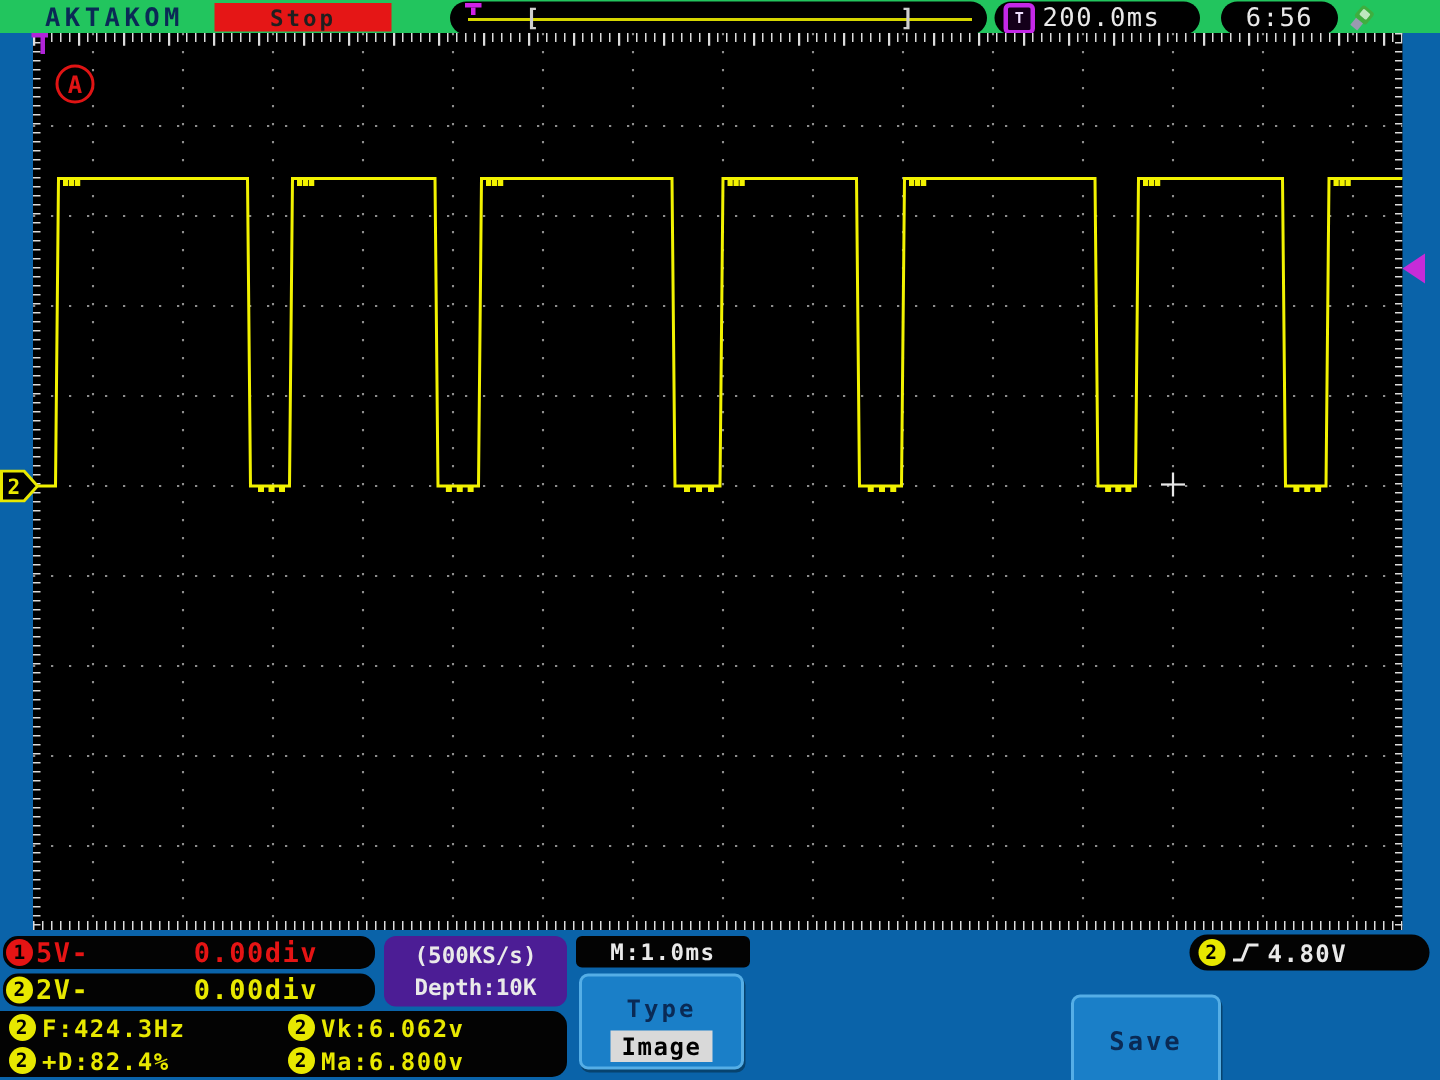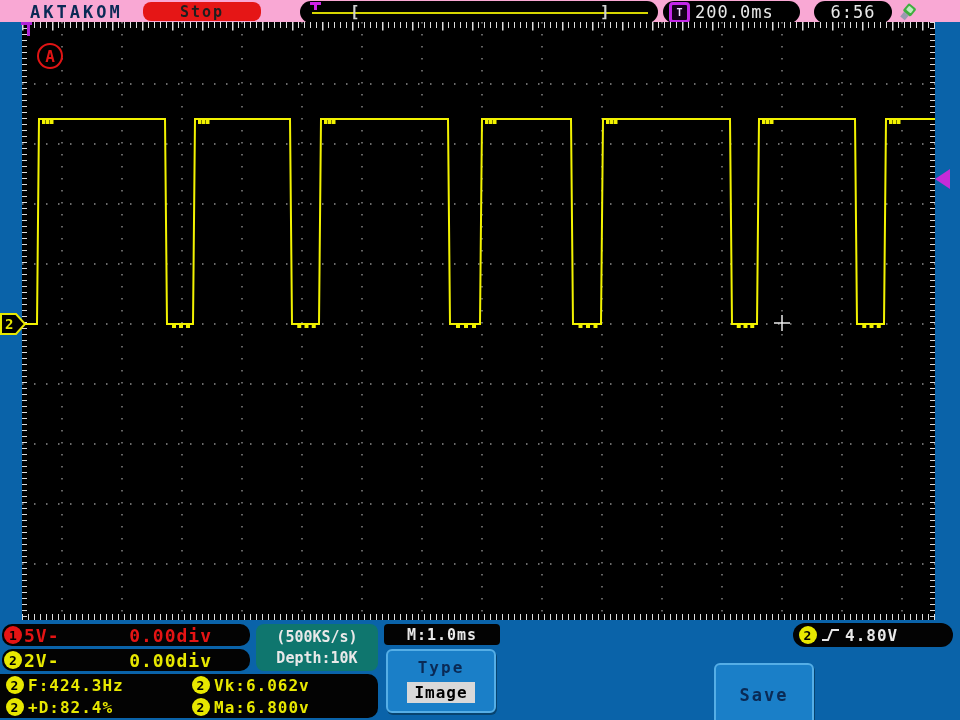--- a/index.html
+++ b/index.html
@@ -1,22 +1,22 @@
 <!DOCTYPE html>
 <html><head>
 <meta charset="utf-8">
 <style>
   html,body{margin:0;padding:0;}
   body{width:960px;height:720px;position:relative;background:#0a63a9;overflow:hidden;
        font-family:"DejaVu Sans Mono","Liberation Mono",monospace;}
   .abs{position:absolute;}
   
-  .topbar{left:0;top:0;width:960px;height:22px;background:#f9a8d4;}
+  .topbar{left:0;top:0;width:960px;height:22px;background:#22c55e;}
   .brand{left:30px;top:2px;font-size:17px;font-weight:bold;letter-spacing:3px;color:#0a2a55;}
-  .stop-pill{left:143px;top:2px;width:118px;height:19px;background:#e51616;border-radius:8px;
+  .stop-pill{left:143px;top:2px;width:118px;height:19px;background:#e51616;border-radius:0;
              display:flex;align-items:center;justify-content:center;
              color:#1f1f1f;font-size:15px;font-weight:bold;letter-spacing:2px;}
   .pill{background:#000;border-radius:11px;display:flex;align-items:center;color:#e9e9e9;}
   .rec-pill{left:300px;top:1px;width:358px;height:22px;}
   .rec-line{position:absolute;left:12px;right:10px;top:11px;height:2px;background:#d6d600;}
   .rec-bracket{position:absolute;top:1px;color:#cfcfcf;font-size:16px;font-weight:bold;}
   .rec-br-l{left:50px;} .rec-br-r{left:300px;}
   .rec-trig{position:absolute;left:10px;top:1px;}
   .t-pill{left:663px;top:1px;width:137px;height:22px;padding-left:6px;box-sizing:border-box;}
   .t-icon{width:15px;height:15px;border:3px solid #c428e8;border-radius:4px;background:#14001a;
@@ -33,36 +33,36 @@
               border-bottom:10px solid transparent;border-right:15px solid #c62bd8;}
   
   .chbox{left:2px;width:248px;height:22px;background:#030303;border-radius:10px;
          display:flex;align-items:center;padding:0 38px 0 2px;box-sizing:border-box;justify-content:space-between;}
   .ch1box{top:624px;color:#e51414;} .ch2box{top:649px;color:#e8e800;}
   .chtxt{font-size:18px;font-weight:bold;letter-spacing:1px;}
   .circ{width:18px;height:18px;border-radius:50%;color:#000;font-size:13px;font-weight:bold;
         display:flex;align-items:center;justify-content:center;flex:none;}
   .circ-red{background:#e51414;} .circ-yel{background:#e8e800;}
   .chleft{display:flex;align-items:center;gap:2px;}
-  .acqbox{left:256px;top:624px;width:122px;height:47px;background:#0f766e;border-radius:8px;
+  .acqbox{left:256px;top:624px;width:122px;height:47px;background:#4c1d95;border-radius:8px;
           color:#e9e9e9;font-size:15px;font-weight:bold;display:flex;flex-direction:column;
           align-items:center;justify-content:center;gap:3px;}
   .mbox{left:384px;top:624px;width:116px;height:21px;background:#030303;border-radius:4px;
         color:#e9e9e9;font-size:15px;font-weight:bold;display:flex;align-items:center;justify-content:center;letter-spacing:1px;}
   .trigbox{left:793px;top:623px;width:160px;height:24px;background:#030303;border-radius:12px;
            display:flex;align-items:center;gap:4px;padding-left:6px;box-sizing:border-box;
            color:#e9e9e9;font-size:16px;font-weight:bold;letter-spacing:1px;}
   .measbox{left:0;top:674px;width:378px;height:44px;background:#030303;border-radius:0 10px 10px 0;
            display:grid;grid-template-columns:186px 186px;grid-template-rows:22px 22px;
            align-items:center;padding-left:6px;box-sizing:border-box;}
   .measitem{display:flex;align-items:center;gap:4px;color:#e8e800;font-size:16px;font-weight:bold;letter-spacing:1px;}
   .softbtn{background:#1a7fc8;border:2px solid #55aee6;border-radius:6px;box-sizing:border-box;
            box-shadow:1px 2px 0 #07436f;}
   .typebtn{left:386px;top:649px;width:110px;height:64px;display:flex;flex-direction:column;align-items:center;}
-  .type-label{margin-top:7px;color:#0a2a55;font-size:16px;font-weight:bold;letter-spacing:2px;}
+  .type-label{margin-top:12px;color:#0a2a55;font-size:16px;font-weight:bold;letter-spacing:2px;}
   .type-value{margin-top:5px;background:#d9d9d9;color:#000;font-size:16px;font-weight:bold;
               padding:1px 7px;letter-spacing:1px;}
   .savebtn{left:714px;top:648px;width:100px;height:64px;display:flex;align-items:center;justify-content:center;
            color:#0a2a55;font-size:17px;font-weight:bold;letter-spacing:2px;margin-top:15px;}
 </style>
 </head>
 <body>
 
 <div class="abs topbar">
   <div class="abs brand">AKTAKOM</div>

